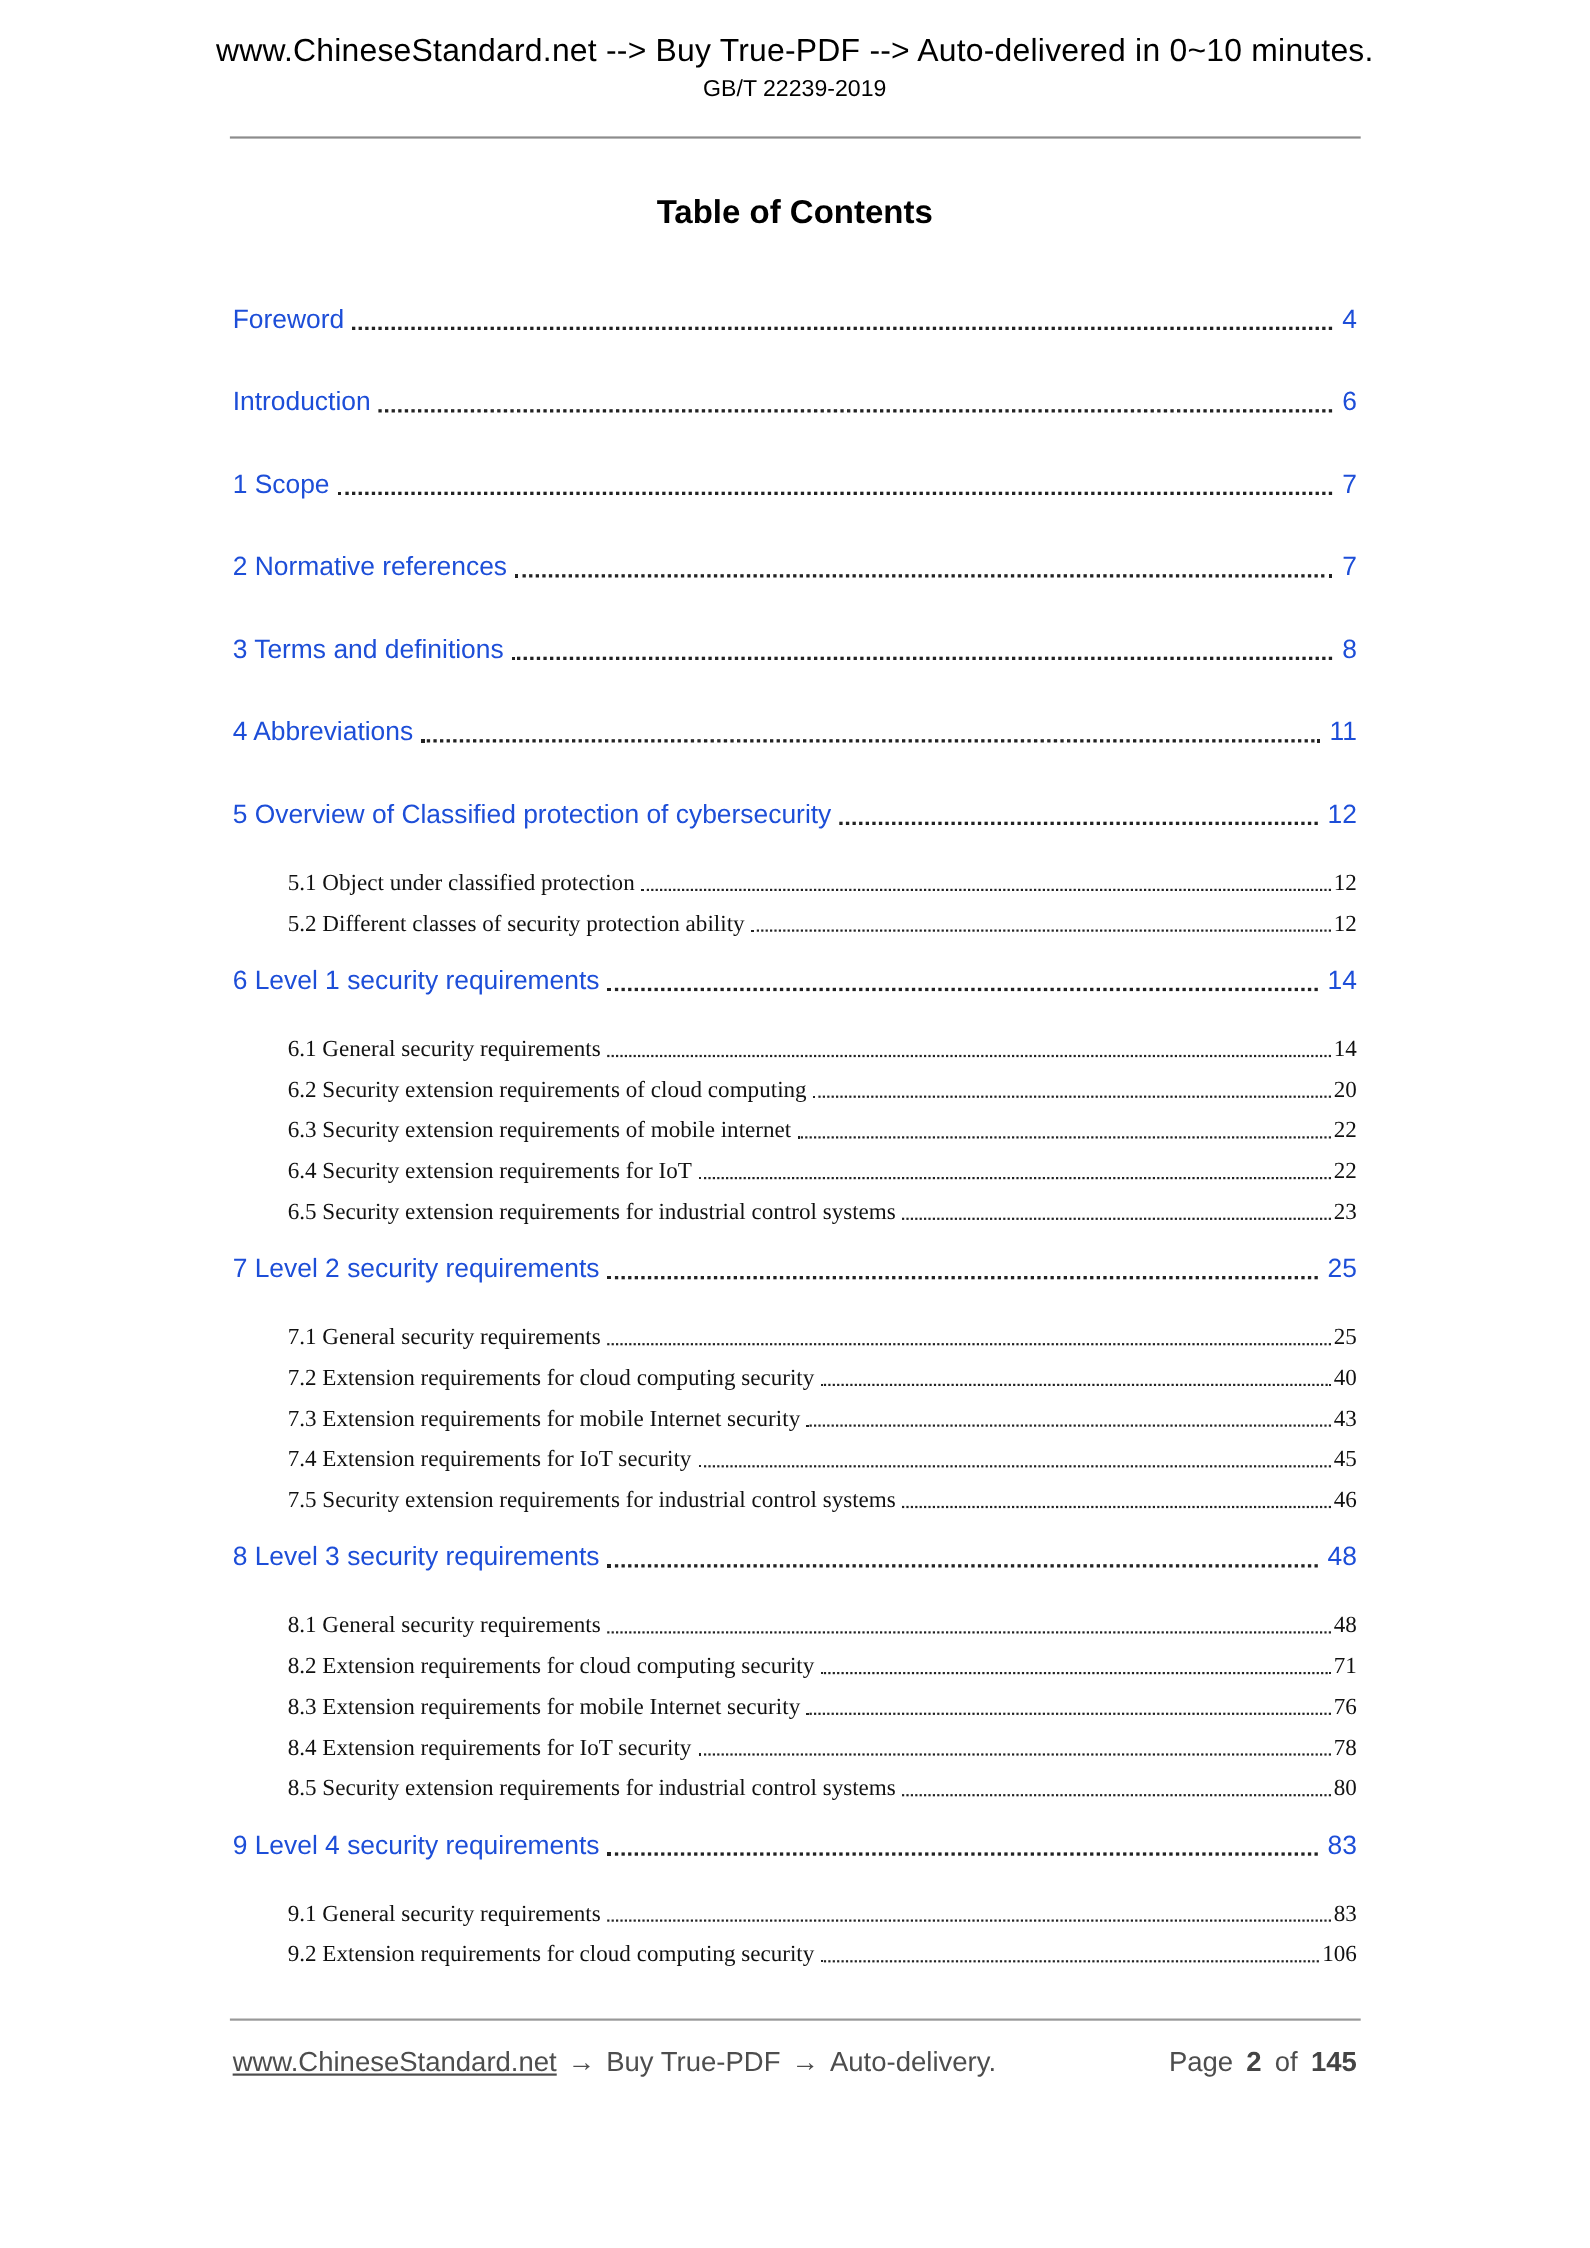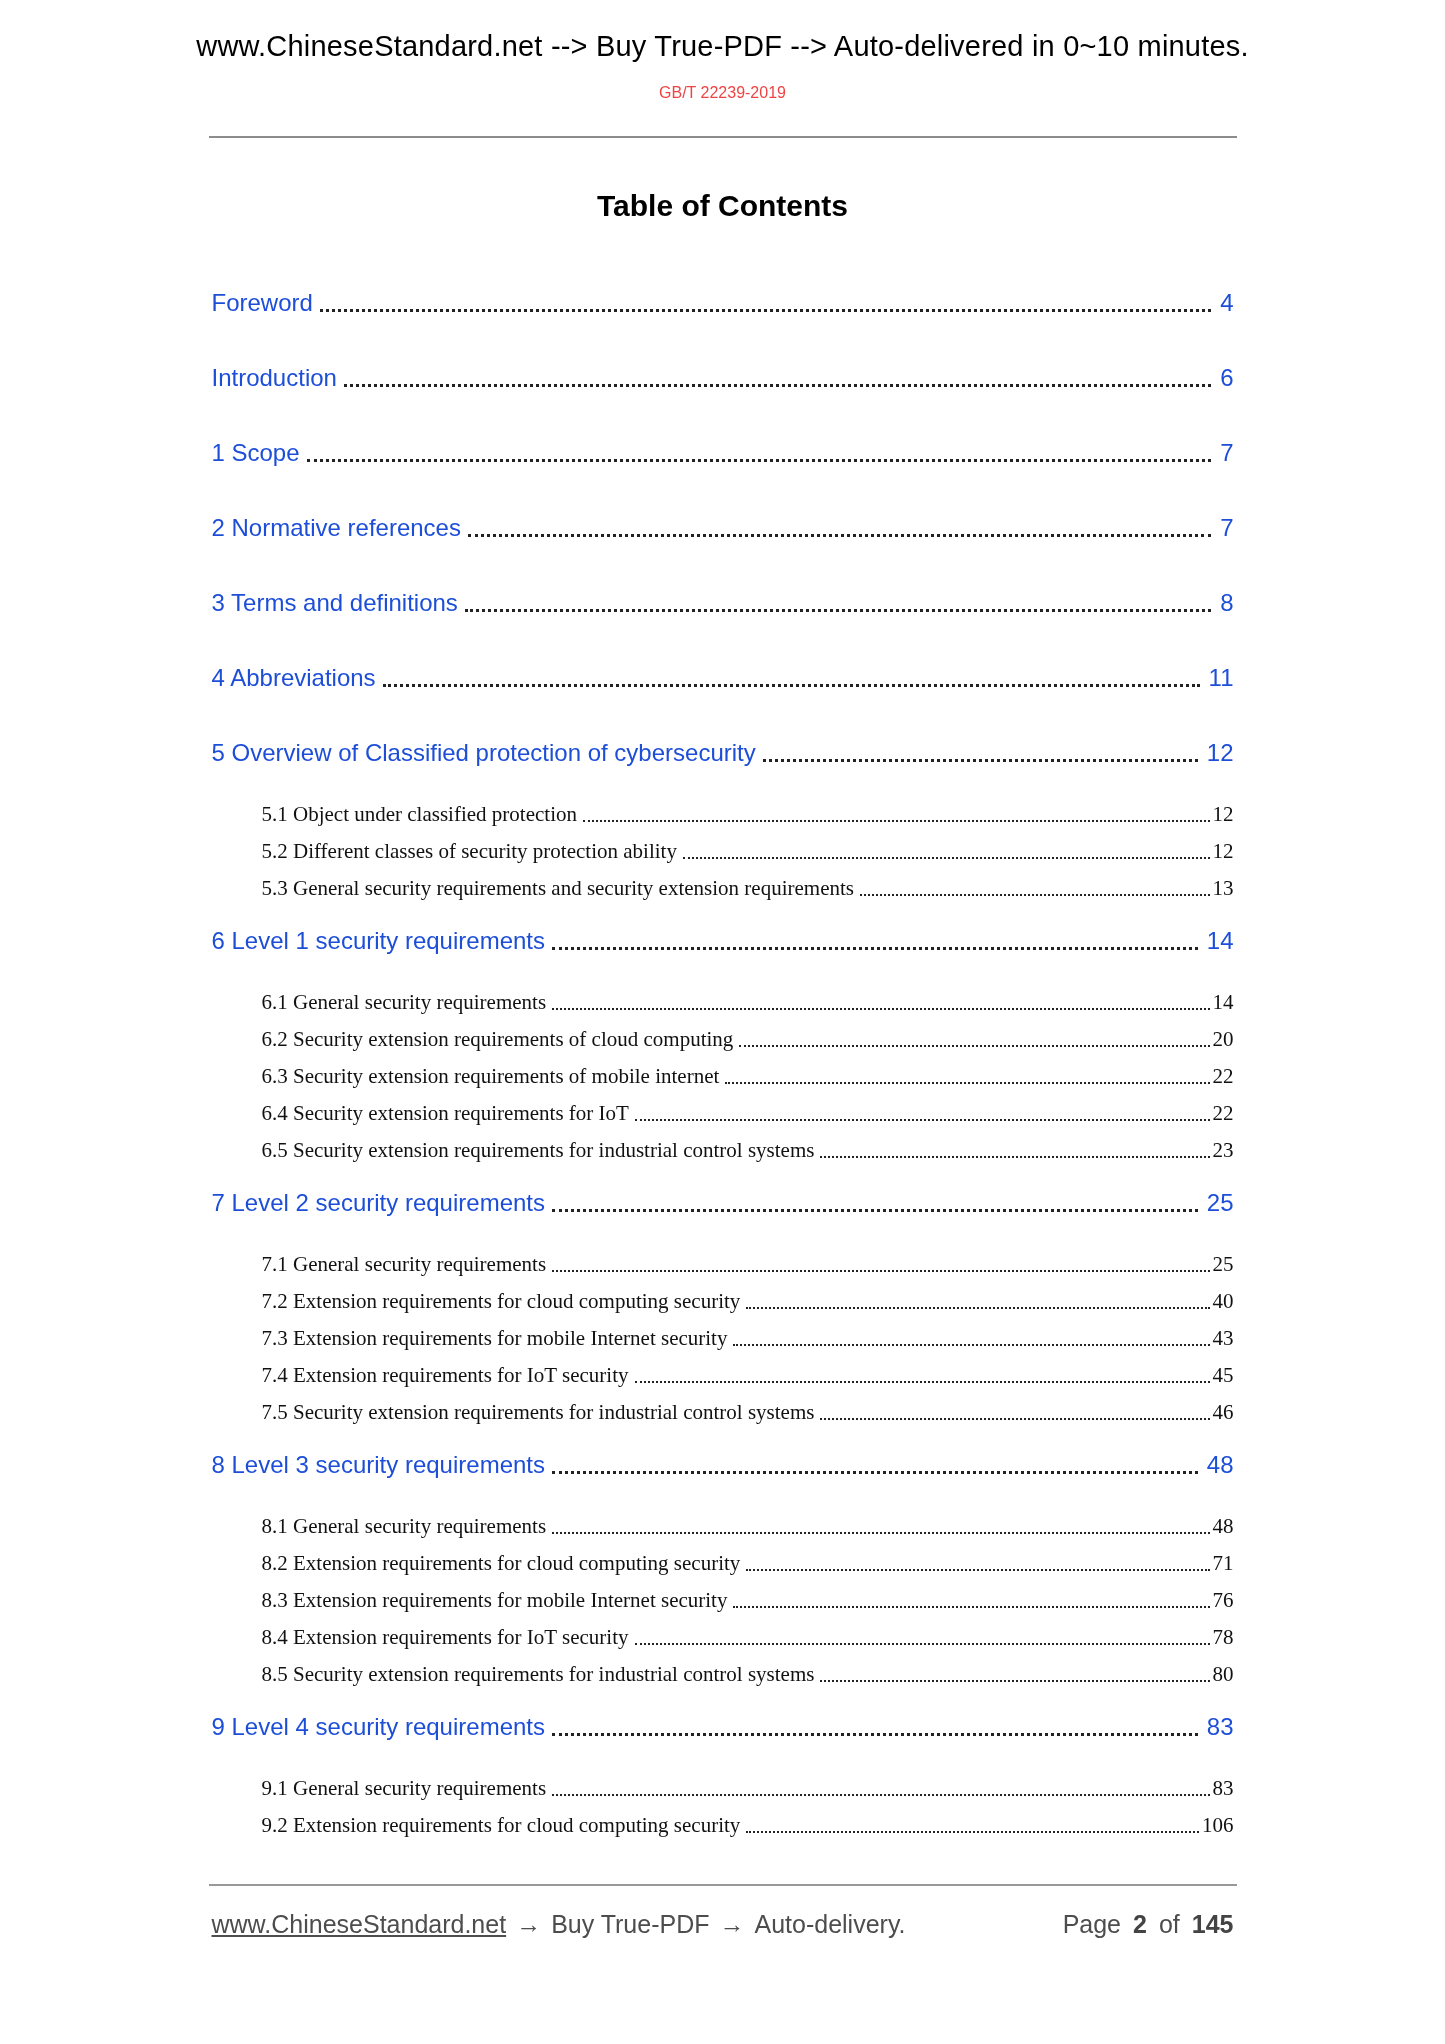--- a/index.html
+++ b/index.html
@@ -15,24 +15,24 @@
 
   
   .header { padding-top: 28px; text-align: center; }
   .header-line1 {
     font-size: 29px;
     line-height: 36px;
     color: #000000;
     letter-spacing: 0.2px;
   }
   .header-line2 {
-    font-size: 16px;
+    font-size: 21px;
     line-height: 26px;
-    color: #ef4444;
-    margin-top: 16px;
+    color: #000000;
+    margin-top: 4px;
   }
   .rule {
     width: 1028px;
     margin: 0 auto;
     border: none;
     border-top: 2px solid #8c8c8c;
   }
   .top-rule { margin-top: 30px; }
 
   
@@ -168,25 +168,20 @@
     <span class="leader"></span>
     <span class="page">12</span>
   </div>
 
   <div class="row l2">
     <span class="label">5.2 Different classes of security protection ability</span>
     <span class="leader"></span>
     <span class="page">12</span>
   </div>
 
-  <div class="row l2">
-    <span class="label">5.3 General security requirements and security extension requirements</span>
-    <span class="leader"></span>
-    <span class="page">13</span>
-  </div>
 
   <div class="row l1">
     <span class="label">6 Level 1 security requirements</span>
     <span class="leader"></span>
     <span class="page">14</span>
   </div>
 
   <div class="row l2">
     <span class="label">6.1 General security requirements</span>
     <span class="leader"></span>

